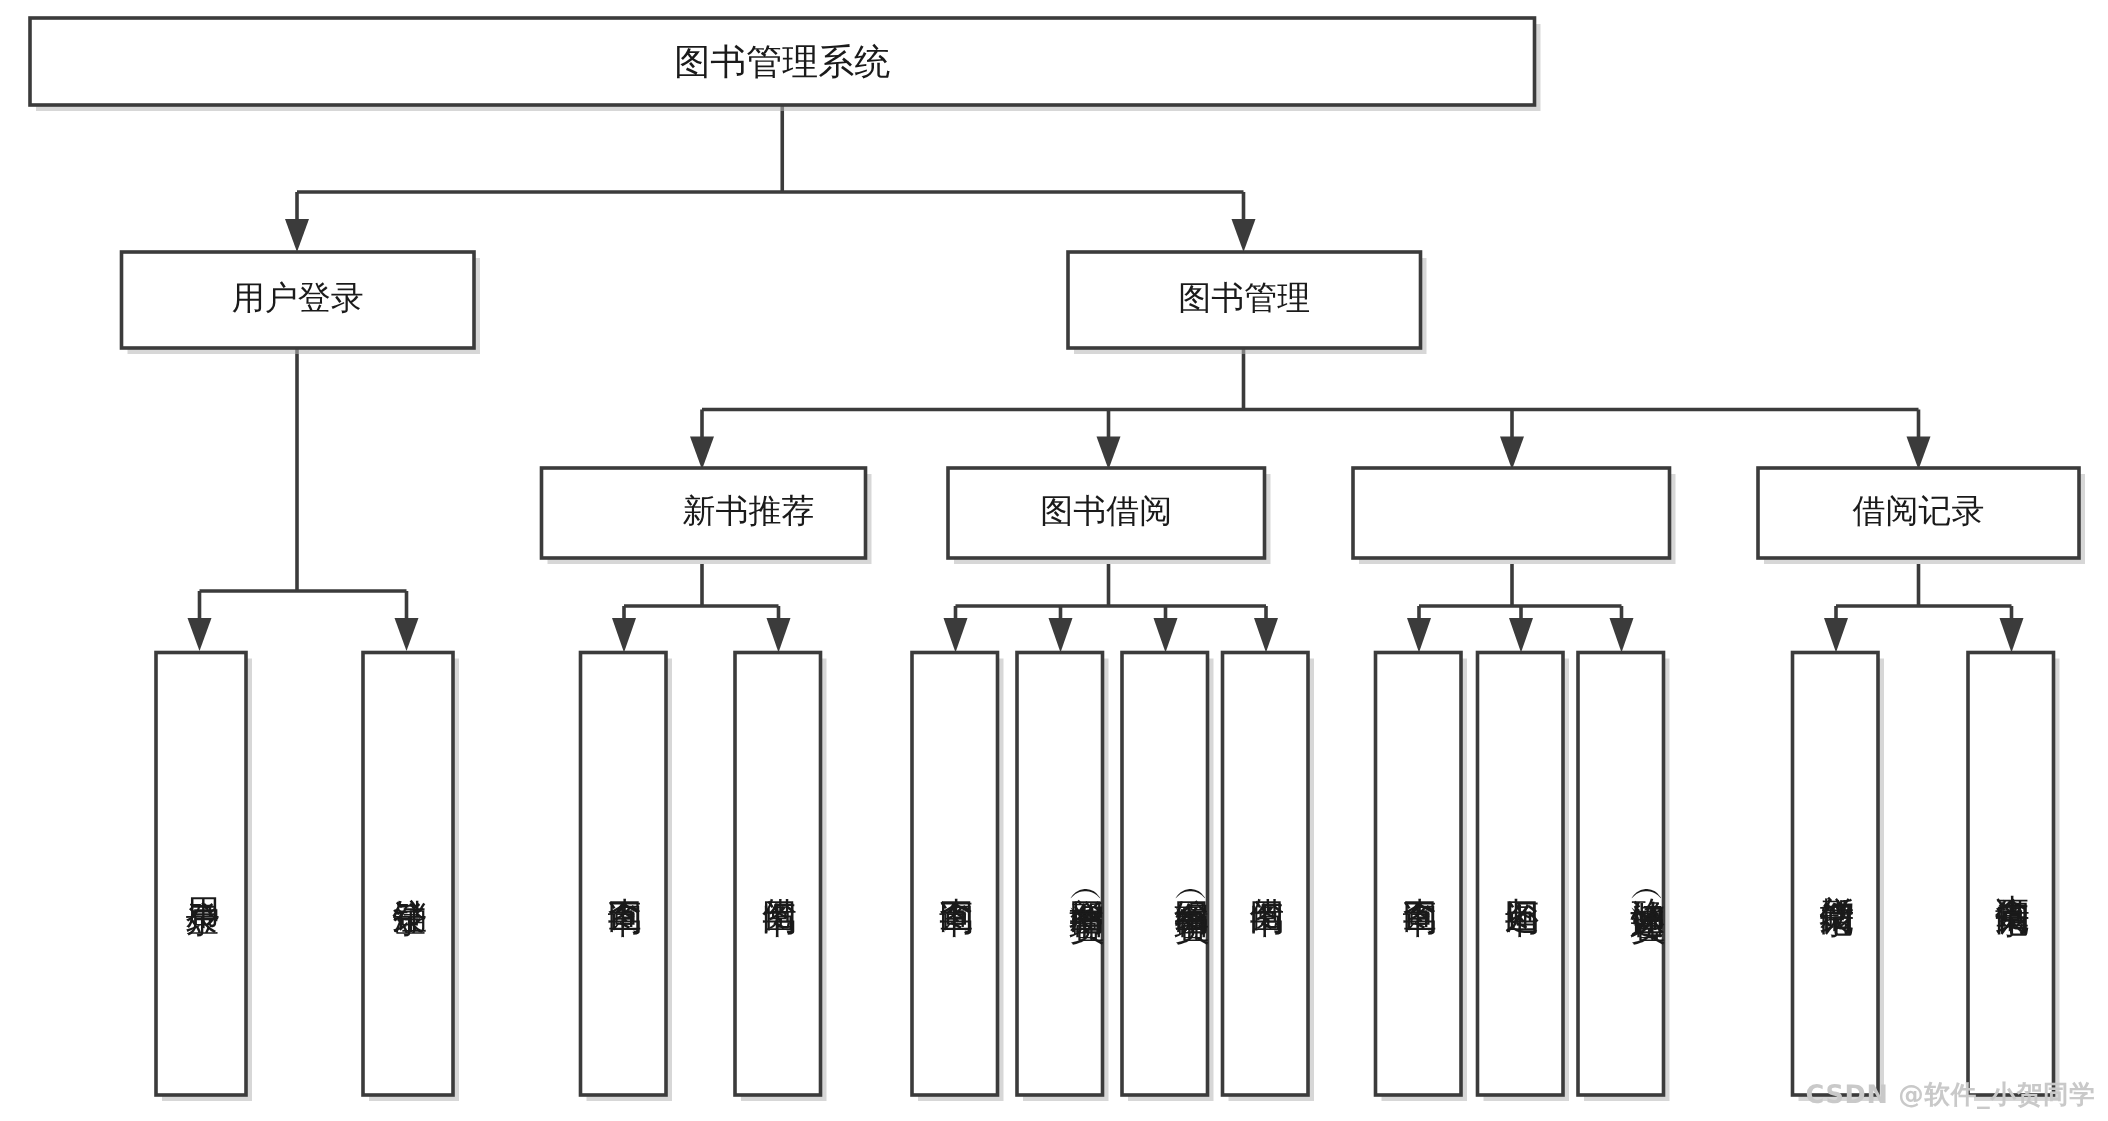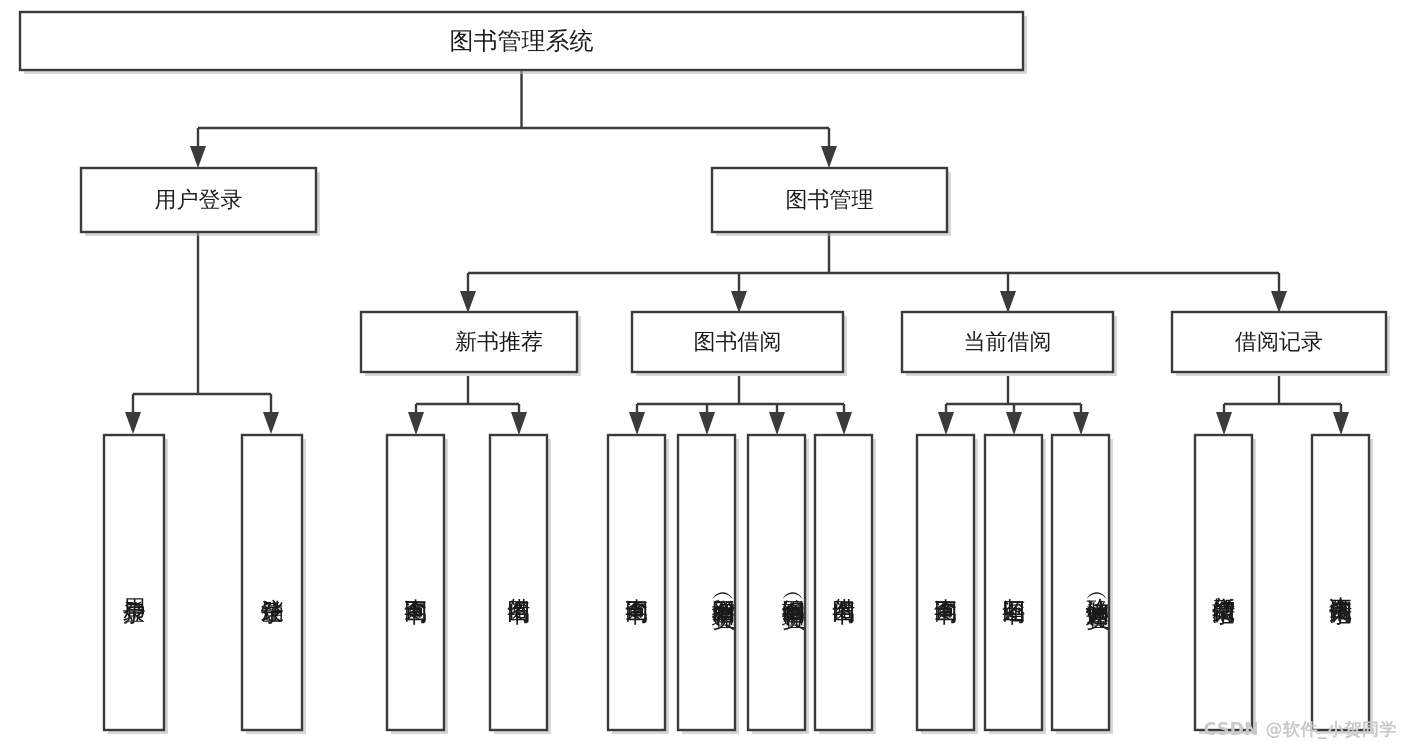--- a/index.html
+++ b/index.html
@@ -213,21 +213,20 @@
   <div class="node-label horizontal" style="left:20px; top:12px; width:1003px; height:58px; font-size:24px;">图书管理系统</div>
 
   <div class="node-label horizontal" style="left:81px; top:168px; width:235px; height:64px; font-size:22px;">用户登录</div>
 
   <div class="node-label horizontal" style="left:712px; top:168px; width:235px; height:64px; font-size:22px;text-align:center;">图书管理</div>
 
   <div class="node-label horizontal" style="left:361px; top:312px; width:216px; height:60px; font-size:22px;padding-left:30px;">新书推荐</div>
 
   <div class="node-label horizontal" style="left:632px; top:312px; width:211px; height:60px; font-size:22px;text-align:right;">图书借阅</div>
 
-  <div class="node-label horizontal" style="left:902px; top:312px; width:211px; height:60px; font-size:22px;">当前借阅</div>
 
   <div class="node-label horizontal" style="left:1172px; top:312px; width:214px; height:60px; font-size:22px;">借阅记录</div>
 
   <div class="node-label vertical" style="left:104px; top:435px; width:60px; height:295px; font-size:23px;">用户登录</div>
 
   <div class="node-label vertical" style="left:242px; top:435px; width:60px; height:295px; font-size:23px;">注销登录</div>
 
   <div class="node-label vertical" style="left:387px; top:435px; width:57px; height:295px; font-size:23px;">查询图书</div>
 
   <div class="node-label vertical" style="left:490px; top:435px; width:57px; height:295px; font-size:23px;">借阅图书</div>

